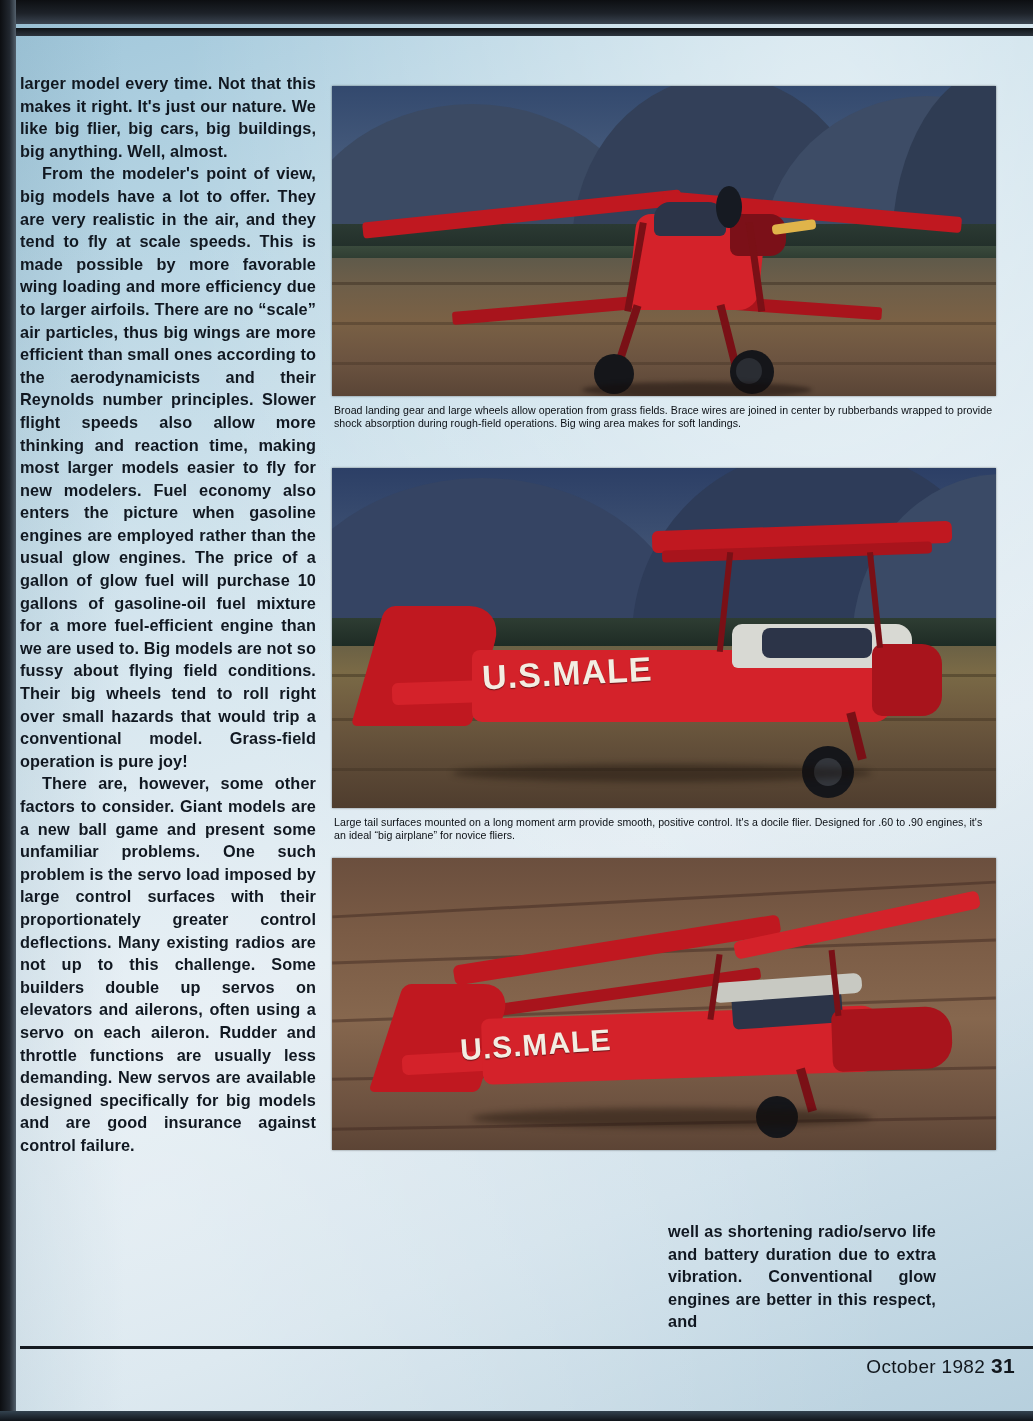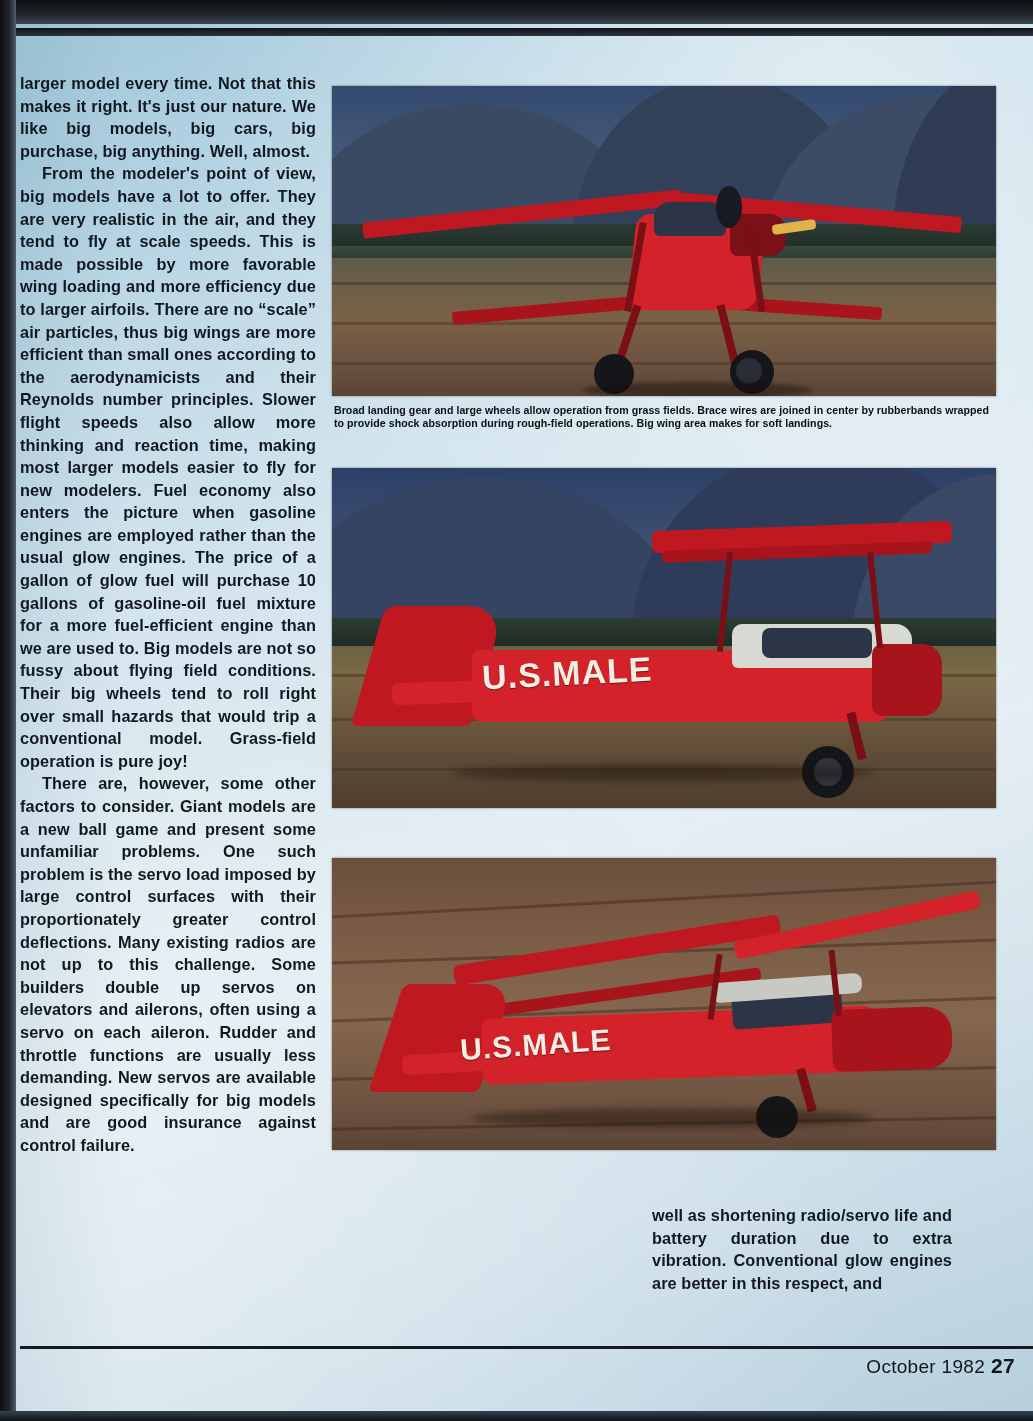--- a/index.html
+++ b/index.html
@@ -77,21 +77,21 @@
   
   .photo {
     position: absolute;
     overflow: hidden;
     box-shadow: 0 0 2px rgba(0,0,0,0.5);
   }
   .cap {
     position: absolute;
     font-size: 10.6px;
     line-height: 13.2px;
-    font-weight: bold;
+    font-weight: normal;
     color: #0b0f14;
     letter-spacing: 0.05px;
   }
 
   
   #photo1 { left: 316px; top: 40px; width: 664px; height: 310px; }
   #cap1  { left: 318px; top: 358px; width: 660px; }
 
   
   #photo2 { left: 316px; top: 422px; width: 664px; height: 340px; }
@@ -187,21 +187,21 @@
 <div class="page">
 
   <div class="edge-top"></div>
   <div class="edge-left"></div>
   <div class="edge-rule"></div>
   <div class="edge-bottom"></div>
 
   <div class="content">
 
     <div class="col-left">
-      <p>larger model every time. Not that this makes it right. It's just our nature. We like big models, big cars, big purchase, big anything. Well, almost.</p>
+      <p>larger model every time. Not that this makes it right. It's just our nature. We like big flier, big cars, big buildings, big anything. Well, almost.</p>
       <p>From the modeler's point of view, big models have a lot to offer. They are very realistic in the air, and they tend to fly at scale speeds. This is made possible by more favorable wing loading and more efficiency due to larger airfoils. There are no “scale” air particles, thus big wings are more efficient than small ones according to the aerodynamicists and their Reynolds number principles. Slower flight speeds also allow more thinking and reaction time, making most larger models easier to fly for new modelers. Fuel economy also enters the picture when gasoline engines are employed rather than the usual glow engines. The price of a gallon of glow fuel will purchase 10 gallons of gasoline-oil fuel mixture for a more fuel-efficient engine than we are used to. Big models are not so fussy about flying field conditions. Their big wheels tend to roll right over small hazards that would trip a conventional model. Grass-field operation is pure joy!</p>
       <p>There are, however, some other factors to consider. Giant models are a new ball game and present some unfamiliar problems. One such problem is the servo load imposed by large control surfaces with their proportionately greater control deflections. Many existing radios are not up to this challenge. Some builders double up servos on elevators and ailerons, often using a servo on each aileron. Rudder and throttle functions are usually less demanding. New servos are available designed specifically for big models and are good insurance against control failure.</p>
     </div>
 
     <div class="photo" id="photo1">
       <div class="scene">
         <div class="sky1" style="background:linear-gradient(180deg,#33496e 0%,#44597a 22%,#5b6a80 38%,#585c5c 46%,#4c4f4a 52%,#6a5346 60%,#7c5e4d 78%,#8a6a55 100%)"></div>
 
         <div class="hill" style="left:-40px; top:18px; width:360px; height:150px; background:#3b4a63;"></div>
         <div class="hill" style="left:240px; top:-10px; width:300px; height:170px; background:#334059;"></div>
@@ -267,20 +267,21 @@
         <div class="plane-text" style="left:150px; top:186px; font-size:34px; transform:rotate(-3deg);">U.S.MALE</div>
 
         <div class="strut" style="left:390px; top:84px; width:6px; height:100px; transform:rotate(6deg);"></div>
         <div class="strut" style="left:540px; top:84px; width:6px; height:96px; transform:rotate(-6deg);"></div>
         <div class="gear" style="position:absolute; left:520px; top:244px; width:9px; height:48px; background:#7a1016; transform:rotate(-14deg);"></div>
         <div class="wheel" style="left:470px; top:278px; width:52px; height:52px;"></div>
         <div class="wheel" style="left:482px; top:290px; width:28px; height:28px; background:#33363c;"></div>
         <div style="position:absolute; left:120px; top:296px; width:420px; height:18px; background:rgba(20,12,8,0.4); border-radius:50%; filter:blur(3px);"></div>
       </div>
     </div>
+    <div class="cap" id="cap2">Large tail surfaces mounted on a long moment arm provide smooth, positive control. It's a docile flier. Designed for .60 to .90 engines, it's an ideal “big airplane” for novice fliers.</div>
 
     <div class="photo" id="photo3">
       <div class="scene">
         <div class="ground-dirt" style="top:0; background:linear-gradient(180deg,#6b4f3e 0%,#7a5b45 25%,#86674e 55%,#6d5240 85%,#5c4435 100%)"></div>
         <div class="furrow" style="left:0; right:0; top:40px; transform:rotate(-3deg);"></div>
         <div class="furrow" style="left:0; right:0; top:92px; transform:rotate(-2deg);"></div>
         <div class="furrow" style="left:0; right:0; top:150px; transform:rotate(-2deg);"></div>
         <div class="furrow" style="left:0; right:0; top:214px; transform:rotate(-1deg);"></div>
         <div class="furrow" style="left:0; right:0; top:264px; transform:rotate(-1deg);"></div>
 
@@ -300,22 +301,22 @@
 
         <div class="strut" style="left:380px; top:96px; width:6px; height:66px; transform:rotate(8deg);"></div>
         <div class="strut" style="left:500px; top:92px; width:6px; height:66px; transform:rotate(-6deg);"></div>
         <div class="gear" style="position:absolute; left:470px; top:210px; width:9px; height:44px; background:#7a1016; transform:rotate(-16deg);"></div>
         <div class="wheel" style="left:424px; top:238px; width:42px; height:42px;"></div>
         <div style="position:absolute; left:140px; top:250px; width:400px; height:20px; background:rgba(25,14,8,0.42); border-radius:50%; filter:blur(3px);"></div>
       </div>
     </div>
 
     <div class="col-right">
-      <p style="margin:0">well as shortening radio/servo life and battery duration due to extra vibration. Conventional glow engines are better in this respect, and</p>
+      <p style="margin:16px">well as shortening radio/servo life and battery duration due to extra vibration. Conventional glow engines are better in this respect, and</p>
     </div>
 
     <div class="footer-rule"></div>
     <div class="footer">
-      <span>October 1982</span><span class="pg">27</span>
+      <span>October 1982</span><span class="pg">31</span>
     </div>
 
   </div>
 </div>
 
 </body></html>

